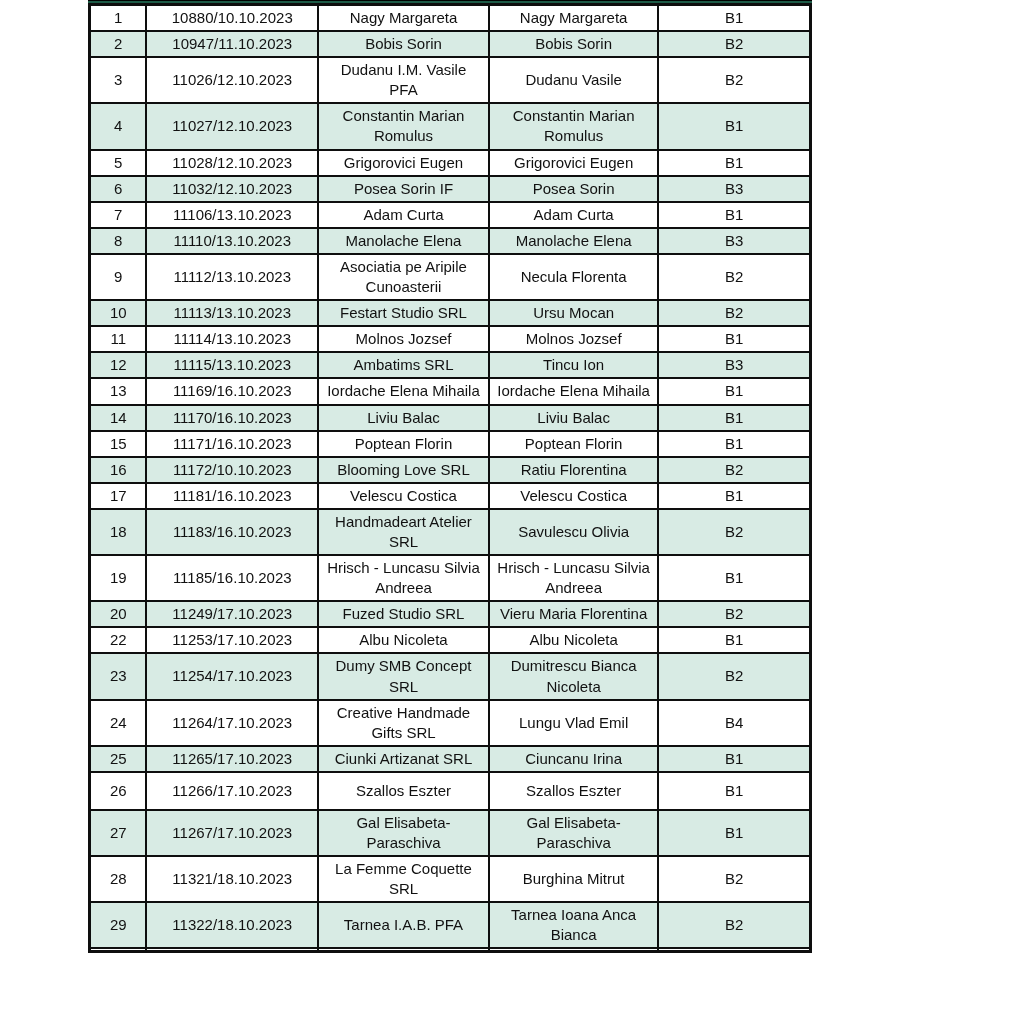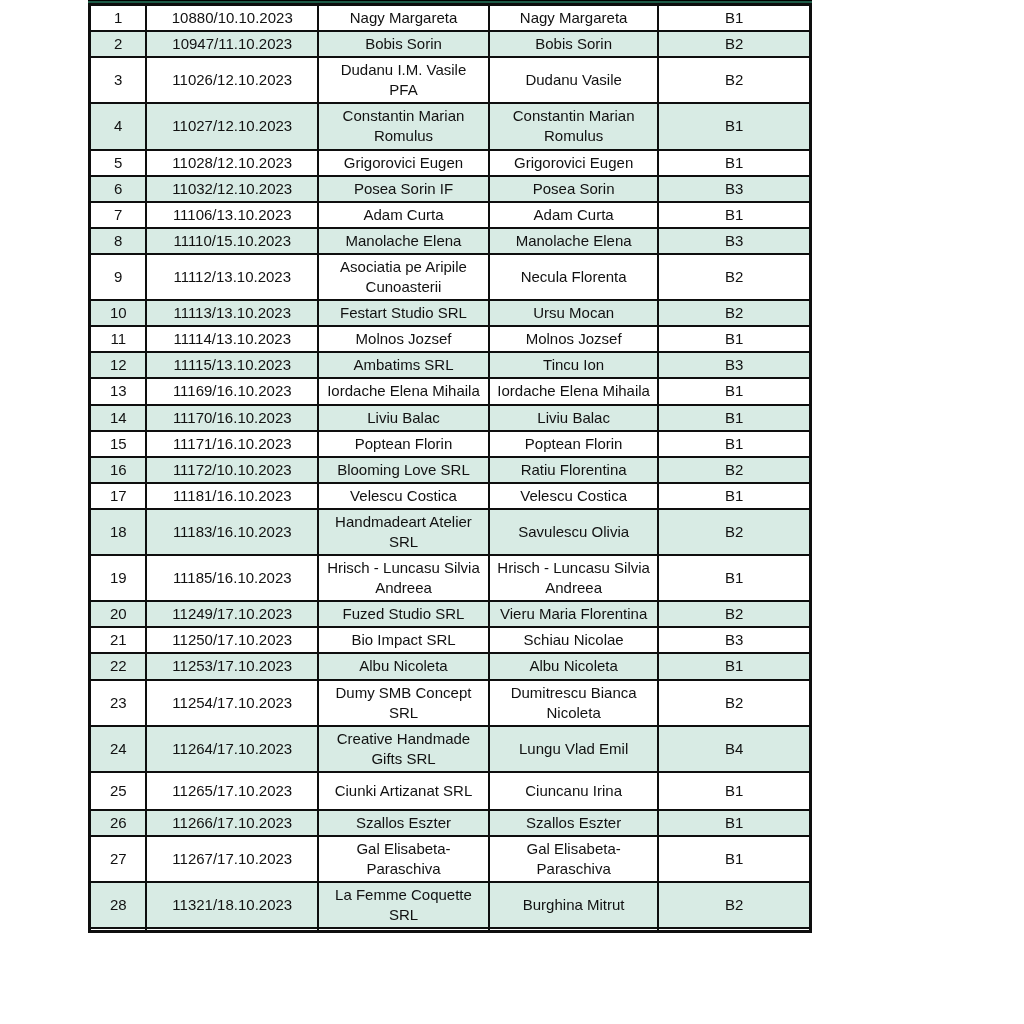--- a/index.html
+++ b/index.html
@@ -98,21 +98,21 @@
         </tr>
         <tr>
           <td>7</td>
           <td>11106/13.10.2023</td>
           <td>Adam Curta</td>
           <td>Adam Curta</td>
           <td>B1</td>
         </tr>
         <tr>
           <td>8</td>
-          <td>11110/15.10.2023</td>
+          <td>11110/13.10.2023</td>
           <td>Manolache Elena</td>
           <td>Manolache Elena</td>
           <td>B3</td>
         </tr>
         <tr>
           <td>9</td>
           <td>11112/13.10.2023</td>
           <td>Asociatia pe Aripile Cunoasterii</td>
           <td>Necula Florenta</td>
           <td>B2</td>
@@ -188,27 +188,20 @@
           <td>B1</td>
         </tr>
         <tr>
           <td>20</td>
           <td>11249/17.10.2023</td>
           <td>Fuzed Studio SRL</td>
           <td>Vieru Maria Florentina</td>
           <td>B2</td>
         </tr>
         <tr>
-          <td>21</td>
-          <td>11250/17.10.2023</td>
-          <td>Bio Impact SRL</td>
-          <td>Schiau Nicolae</td>
-          <td>B3</td>
-        </tr>
-        <tr>
           <td>22</td>
           <td>11253/17.10.2023</td>
           <td>Albu Nicoleta</td>
           <td>Albu Nicoleta</td>
           <td>B1</td>
         </tr>
         <tr>
           <td>23</td>
           <td>11254/17.10.2023</td>
           <td>Dumy SMB Concept SRL</td>
@@ -241,20 +234,27 @@
           <td>11267/17.10.2023</td>
           <td>Gal Elisabeta-Paraschiva</td>
           <td>Gal Elisabeta-Paraschiva</td>
           <td>B1</td>
         </tr>
         <tr>
           <td>28</td>
           <td>11321/18.10.2023</td>
           <td>La Femme Coquette SRL</td>
           <td>Burghina Mitrut</td>
+          <td>B2</td>
+        </tr>
+        <tr>
+          <td>29</td>
+          <td>11322/18.10.2023</td>
+          <td>Tarnea I.A.B. PFA</td>
+          <td>Tarnea Ioana Anca Bianca</td>
           <td>B2</td>
         </tr>
       </tbody>
     <tbody class="partial">
       <tr>
         <td></td>
         <td></td>
         <td></td>
         <td></td>
         <td></td>

